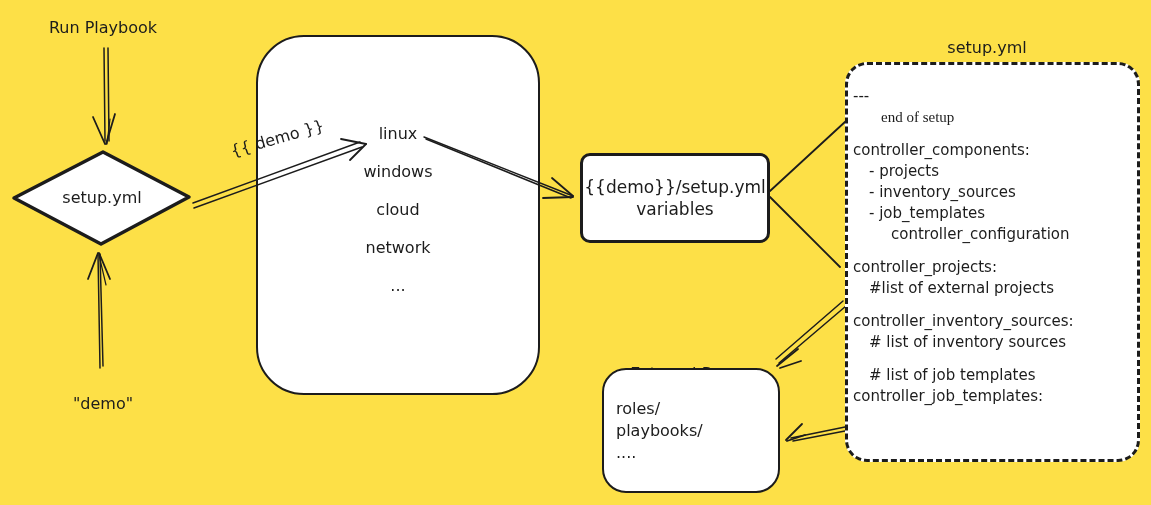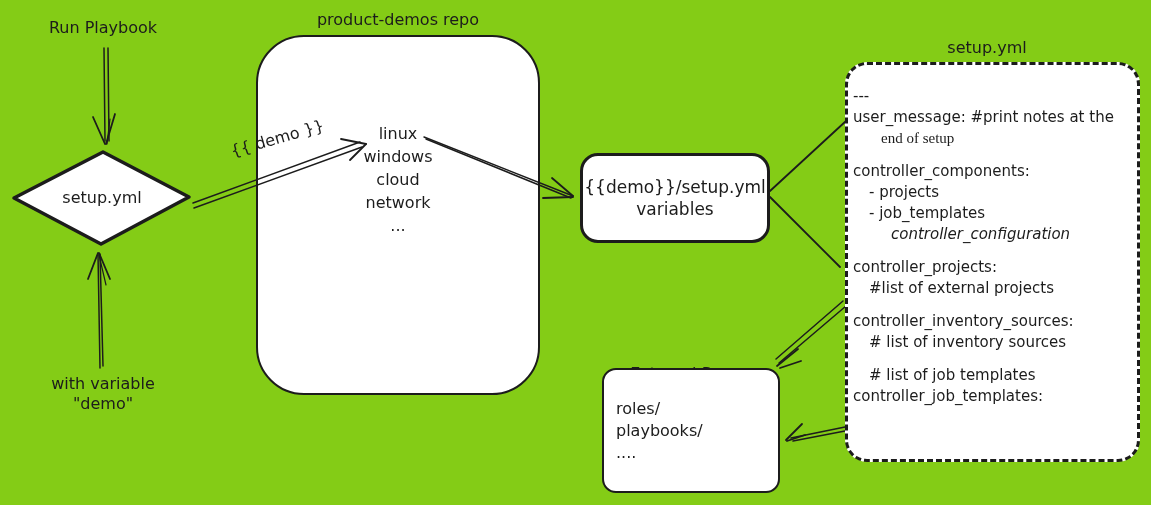--- a/index.html
+++ b/index.html
@@ -2,21 +2,21 @@
 <html><head>
 <meta charset="utf-8">
 <style>
   * { margin: 0; padding: 0; box-sizing: border-box; }
   html, body { background: #ffffff; }
   body { font-family: "DejaVu Sans", sans-serif; color: #1c1c1c; }
   .canvas {
     position: relative;
     width: 1151px;
     height: 505px;
-    background: #84cc16;
+    background: #fde047;
     overflow: hidden;
   }
   svg.overlay {
     position: absolute;
     left: 0; top: 0;
     width: 1151px; height: 505px;
     z-index: 1;
     pointer-events: none;
   }
   .lbl {
@@ -31,48 +31,49 @@
   
   .box { position: absolute; z-index: 0; background: #ffffff; }
   .repo-box {
     left: 256px; top: 35px; width: 284px; height: 360px;
     border: 2px solid #1c1c1c; border-radius: 48px;
   }
   .repo-items {
     position: absolute; z-index: 2;
     left: 256px; top: 122px; width: 284px;
     display: flex; flex-direction: column; align-items: center;
+    gap: 15px;
   }
   .repo-item { font-size: 16px; line-height: 23px; }
   .vars-box {
     left: 580px; top: 153px; width: 190px; height: 90px;
-    border: 3.5px solid #1c1c1c; border-radius: 18px;
+    border: 3.5px solid #1c1c1c; border-radius: 10px;
     display: flex; flex-direction: column; align-items: center; justify-content: center;
     z-index: 2; text-align: center;
   }
   .vars-box .vline { font-size: 17px; line-height: 22px; }
   .ext-box {
     left: 602px; top: 368px; width: 178px; height: 125px;
-    border: 2px solid #1c1c1c; border-radius: 14px;
+    border: 2px solid #1c1c1c; border-radius: 24px;
     z-index: 2; padding: 28px 10px 0 12px;
   }
   .ext-line { font-size: 16px; line-height: 22px; }
   .dashed-box {
     left: 845px; top: 62px; width: 295px; height: 400px;
     border: 3px dashed #1c1c1c; border-radius: 22px;
     z-index: 2; padding: 21px 6px 0 5px;
   }
   .yml-line {
     font-size: 15px; line-height: 21px; height: 21px;
     white-space: nowrap;
   }
   .yml-line.blank { height: 12px; }
   .ind-1 { padding-left: 16px; }
   .ind-2 { padding-left: 28px; font-family: Liberation Serif, serif; }
-  .ind-3 { padding-left: 38px; font-style: italic; }
+  .ind-3 { padding-left: 38px; }
   .demo-edge-label {
     position: absolute; z-index: 2;
     left: 231px; top: 142px;
     font-size: 16px;
     transform: rotate(-16deg);
     transform-origin: left center;
     white-space: nowrap;
   }
 </style>
 </head>
@@ -125,48 +126,46 @@
       <path d="M845 431 L793 441"></path>
       <path d="M802 424 L786 440" stroke-width="1.8"></path>
       <path d="M805 435 L787 441" stroke-width="1.8"></path>
     </g>
   </svg>
 
   <div class="lbl" style="left:33px; top:18px; width:140px;">Run Playbook</div>
 
   <div class="lbl" style="left:32px; top:188px; width:140px;">setup.yml</div>
 
-  <div class="lbl" style="left:33px; top:374px; width:140px;">with variable</div>
   <div class="lbl" style="left:33px; top:394px; width:140px;">"demo"</div>
 
   <div class="demo-edge-label">{{ demo }}</div>
 
-  <div class="lbl" style="left:256px; top:10px; width:284px;">product-demos repo</div>
   <div class="box repo-box"></div>
   <div class="repo-items">
     <div class="repo-item">linux</div>
     <div class="repo-item">windows</div>
     <div class="repo-item">cloud</div>
     <div class="repo-item">network</div>
     <div class="repo-item">...</div>
   </div>
 
   <div class="box vars-box">
     <div class="vline">{{demo}}/setup.yml</div>
     <div class="vline">variables</div>
   </div>
 
   <div class="lbl" style="left:837px; top:38px; width:300px;">setup.yml</div>
   <div class="box dashed-box">
     <div class="yml-line">---</div>
-    <div class="yml-line">user_message: #print notes at the</div>
     <div class="yml-line ind-2">end of setup</div>
     <div class="yml-line blank"></div>
     <div class="yml-line">controller_components:</div>
     <div class="yml-line ind-1">- projects</div>
+    <div class="yml-line ind-1">- inventory_sources</div>
     <div class="yml-line ind-1">- job_templates</div>
     <div class="yml-line ind-3">controller_configuration</div>
     <div class="yml-line blank"></div>
     <div class="yml-line">controller_projects:</div>
     <div class="yml-line ind-1">#list of external projects</div>
     <div class="yml-line blank"></div>
     <div class="yml-line">controller_inventory_sources:</div>
     <div class="yml-line ind-1"># list of inventory sources</div>
     <div class="yml-line blank"></div>
     <div class="yml-line ind-1"># list of job templates</div>

